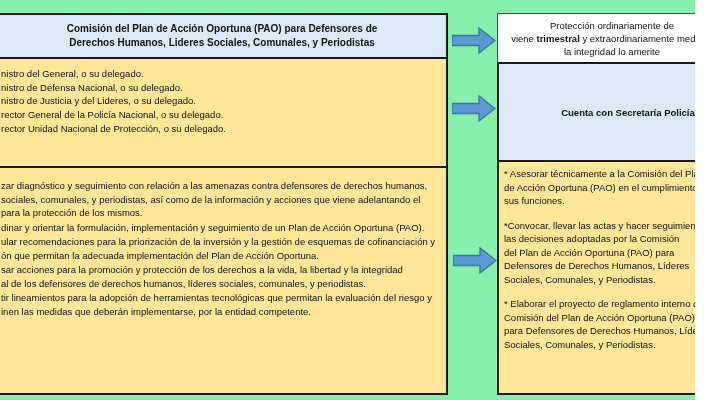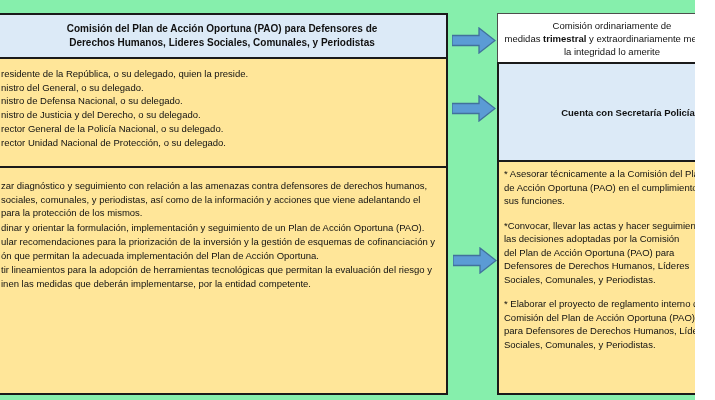--- a/index.html
+++ b/index.html
@@ -65,42 +65,43 @@
 <body>
 
 <div class="canvas">
 
   <div class="box title-box">
     <div>Comisión del Plan de Acción Oportuna (PAO) para Defensores de
 Derechos Humanos, Lideres Sociales, Comunales, y Periodistas</div>
   </div>
 
   <div class="box members-box">
-    <div>residente de la República, o su delegado, quien la preside.</div>
     <div>nistro del General, o su delegado.</div>
     <div>nistro de Defensa Nacional, o su delegado.</div>
-    <div>nistro de Justicia y del Derecho, o su delegado.</div>
+    <div>nistro de Justicia y del Lideres, o su delegado.</div>
     <div>rector General de la Policía Nacional, o su delegado.</div>
     <div>rector Unidad Nacional de Protección, o su delegado.</div>
   </div>
 
   <div class="box functions-box">
     <p class="para">zar diagnóstico y seguimiento con relación a las amenazas contra defensores de derechos humanos,
 sociales, comunales, y periodistas, así como de la información y acciones que viene adelantando el
 para la protección de los mismos.</p>
     <p class="para">dinar y orientar la formulación, implementación y seguimiento de un Plan de Acción Oportuna (PAO).</p>
     <p class="para">ular recomendaciones para la priorización de la inversión y la gestión de esquemas de cofinanciación y
 ón que permitan la adecuada implementación del Plan de Acción Oportuna.</p>
+    <p class="para">sar acciones para la promoción y protección de los derechos a la vida, la libertad y la integridad
+al de los defensores de derechos humanos, líderes sociales, comunales, y periodistas.</p>
     <p class="para">tir lineamientos para la adopción de herramientas tecnológicas que permitan la evaluación del riesgo y
 inen las medidas que deberán implementarse, por la entidad competente.</p>
   </div>
 
   <div class="box session-box">
-    <span>Comisión ordinariamente de</span>
-    <span><span>medidas </span><b>trimestral</b><span> y extraordinariamente medidas</span></span>
+    <span>Protección ordinariamente de</span>
+    <span><span>viene </span><b>trimestral</b><span> y extraordinariamente medidas</span></span>
     <span>la integridad lo amerite</span>
   </div>
 
   <div class="box secretariat-box">
     <div>Cuenta con Secretaría Policía</div>
   </div>
 
   <div class="box secretariat-functions-box">
     <p class="para">* Asesorar técnicamente a la Comisión del Plan
 de Acción Oportuna (PAO) en el cumplimiento de

